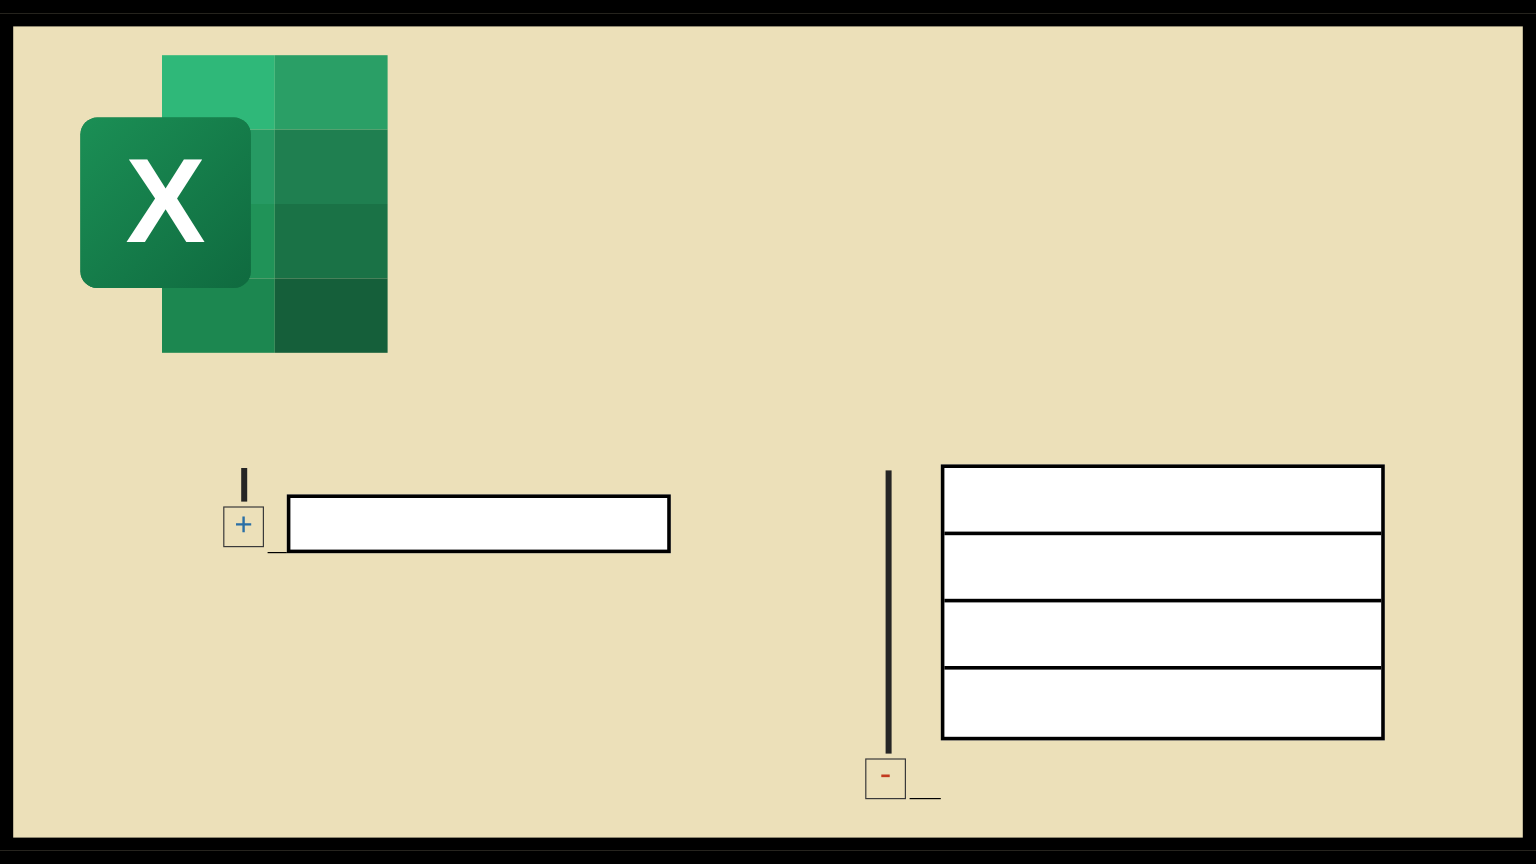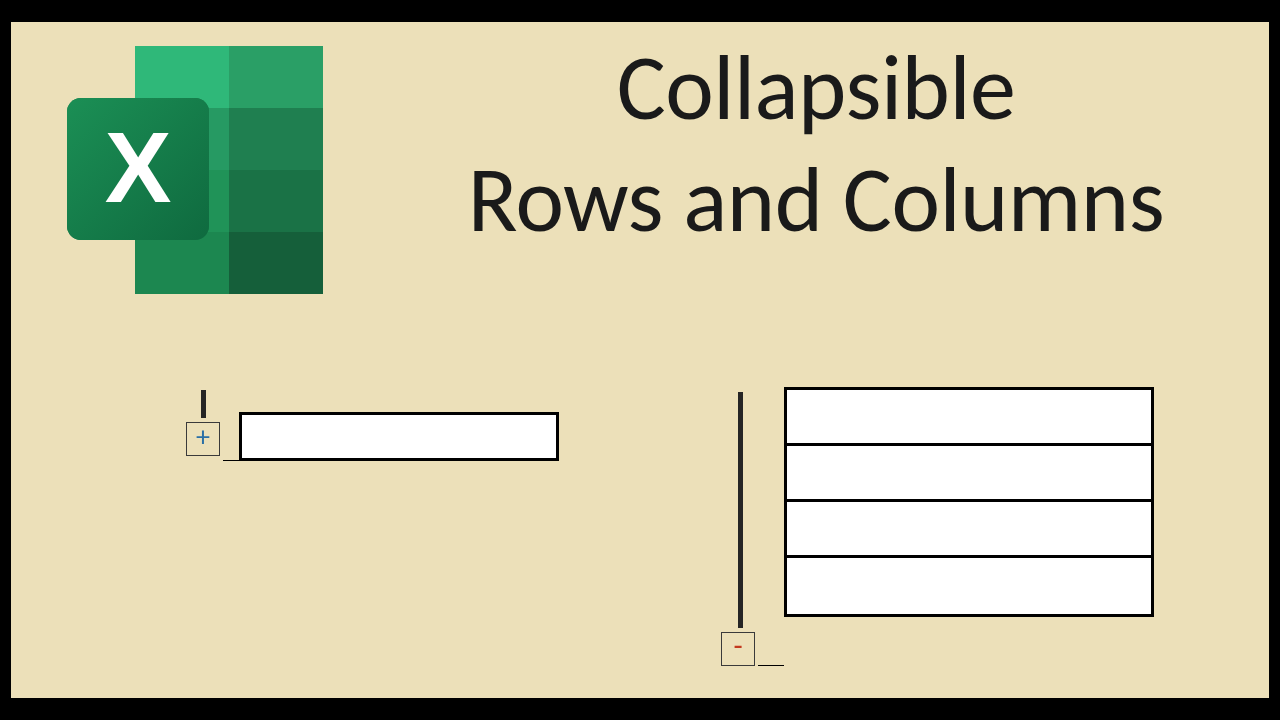--- a/index.html
+++ b/index.html
@@ -147,24 +147,20 @@
       <defs>
         <linearGradient id="g" x1="0" y1="0" x2="1" y2="1">
           <stop offset="0" stop-color="#1b8f55"></stop>
           <stop offset="1" stop-color="#0f6a3f"></stop>
         </linearGradient>
       </defs>
       <text x="81" y="162" text-anchor="middle" fill="#ffffff" font-family="Segoe UI, Arial" font-size="100" font-weight="600">X</text>
     </svg>
   </div>
 
-  <div class="title">
-    <span class="line1">Collapsible</span>
-    <span class="line2">Rows and Columns</span>
-  </div>
 
   <div class="group-collapsed">
     <div class="coll-tick"></div>
     <div class="expand-btn">
       <span class="plus">+</span>
     </div>
     <div class="coll-cell"></div>
     <div class="coll-row-sep"></div>
   </div>
 

